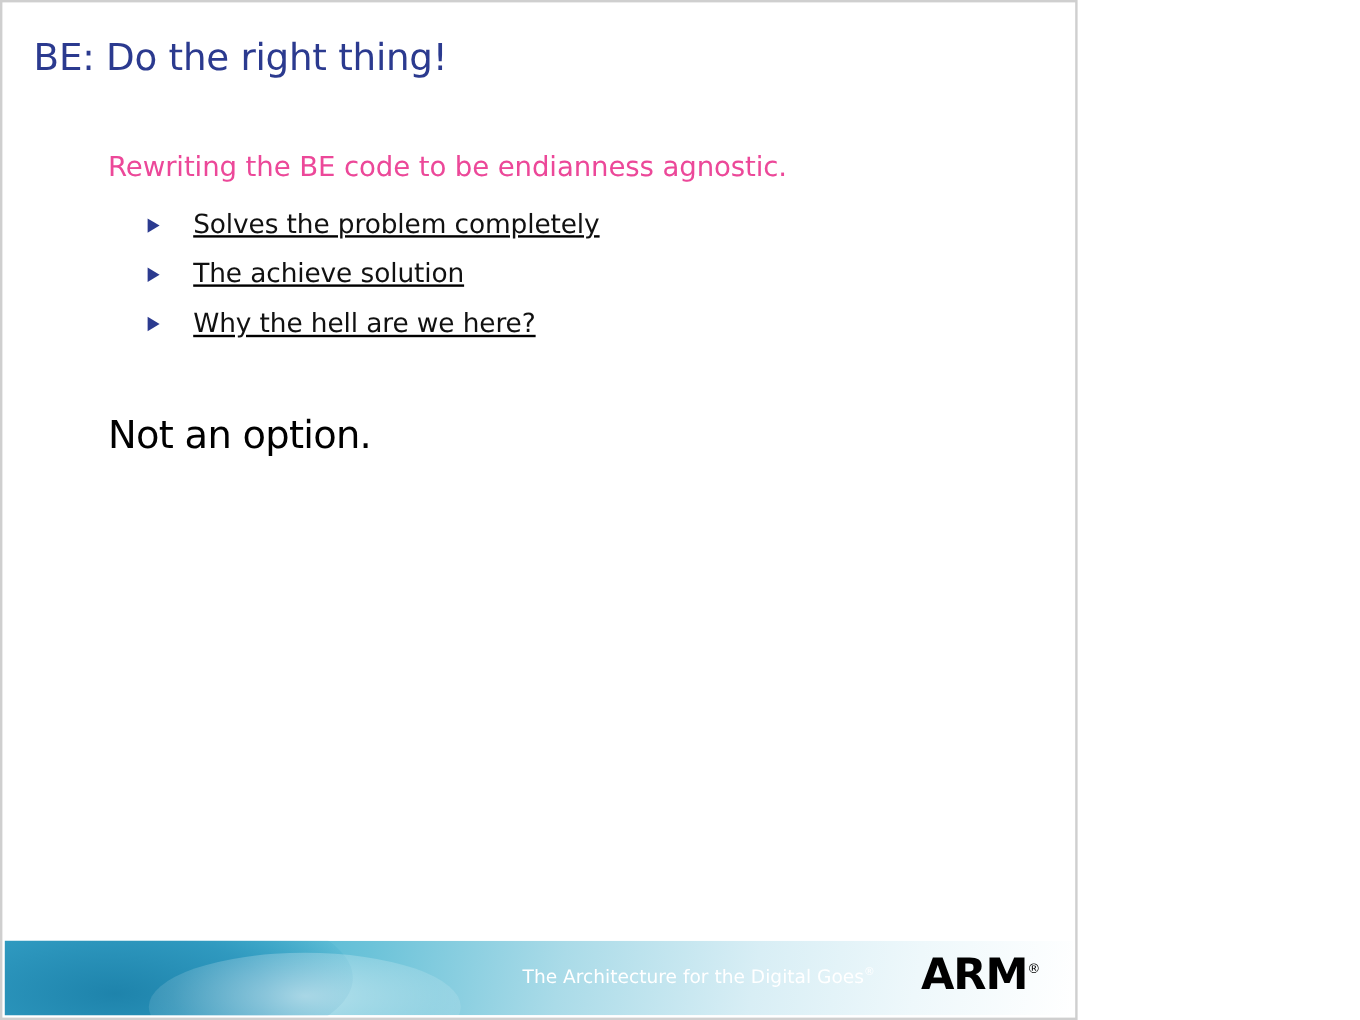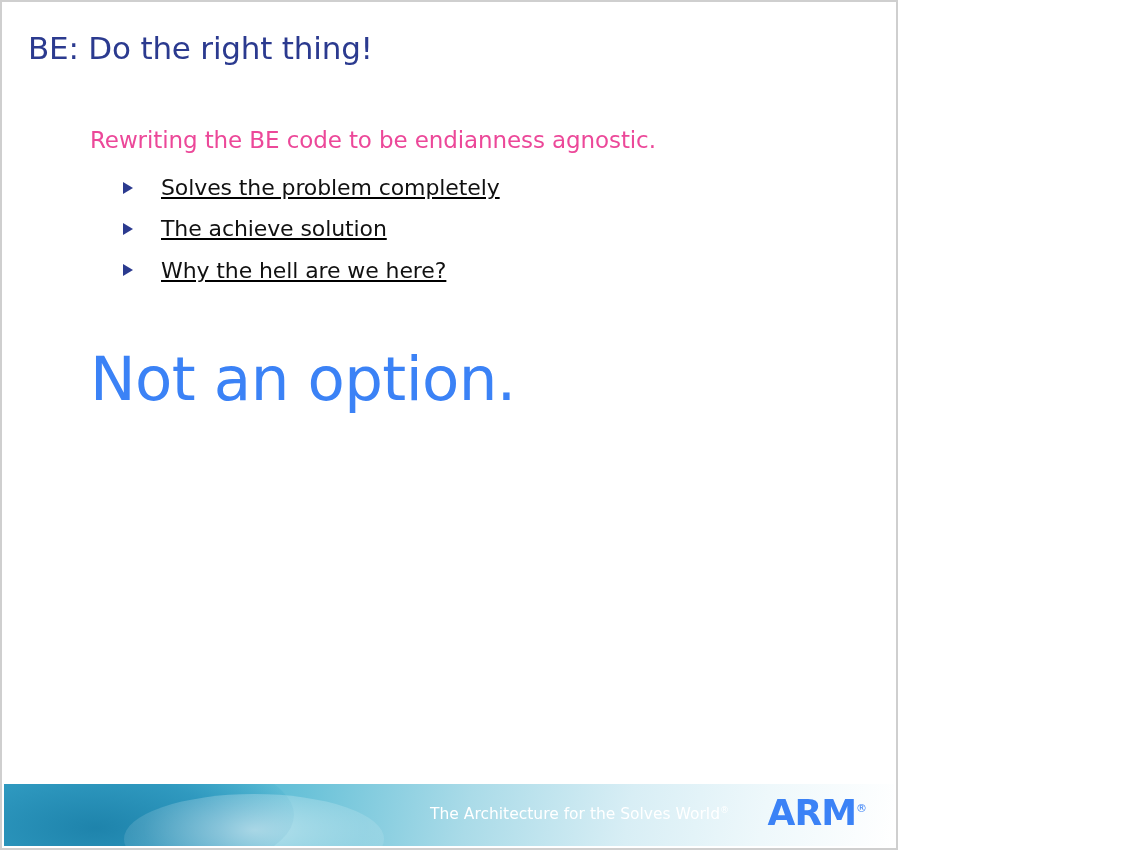--- a/index.html
+++ b/index.html
@@ -64,22 +64,22 @@
     left: 0;
     top: 50%;
     transform: translateY(-50%);
     width: 0;
     height: 0;
     border-left: 10px solid #2b3a8f;
     border-top: 6.5px solid transparent;
     border-bottom: 6.5px solid transparent;
   }
   .shout {
-    color: #3b82f6;
-    font-size: 61px;
+    color: #000000;
+    font-size: 32px;
     letter-spacing: -0.6px;
     white-space: nowrap;
   }
   .shout-1 {
     margin: 52px 0 0 0;
   }
   .group-2 {
     margin-top: 72px;
   }
   .shout-2 {
@@ -130,21 +130,21 @@
   .tagline sup {
     font-size: 9px;
     vertical-align: super;
   }
   .arm-logo {
     position: absolute;
     right: 28px;
     top: 8px;
     font-size: 36px;
     font-weight: bold;
-    color: #3b82f6;
+    color: #000000;
     letter-spacing: -1px;
     font-family: "DejaVu Sans", sans-serif;
     white-space: nowrap;
   }
   .arm-logo sup {
     font-size: 11px;
     vertical-align: super;
     font-weight: normal;
   }
 </style>
@@ -178,20 +178,20 @@
 
 
 
   </div>
 
   <div class="footer">
     <div class="footer-bg"></div>
     <div class="footer-blob"></div>
     <div class="footer-blob2"></div>
     <div class="tagline">
-      <span>The Architecture for the Solves World</span><sup>®</sup>
+      <span>The Architecture for the Digital Goes</span><sup>®</sup>
     </div>
     <div class="arm-logo">
       <span>ARM</span><sup>®</sup>
     </div>
   </div>
 
 </div>
 
 </body></html>

